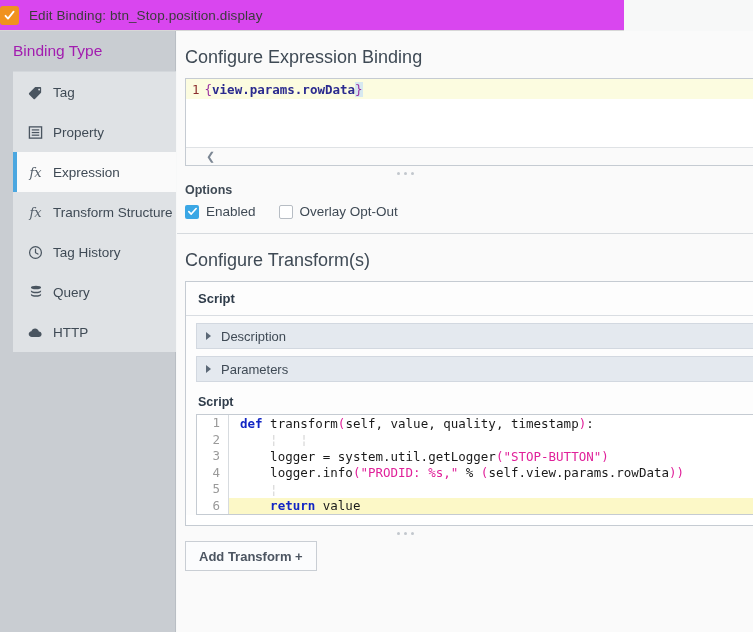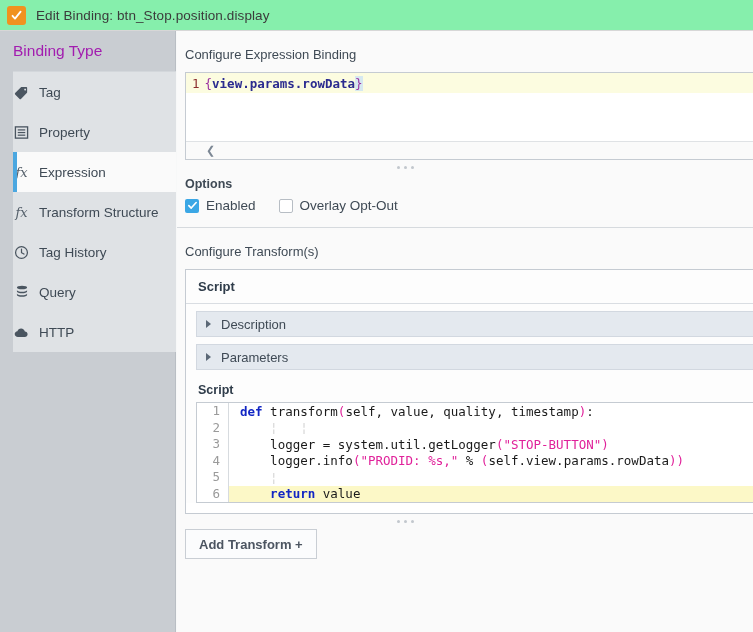--- a/index.html
+++ b/index.html
@@ -7,25 +7,24 @@
     margin: 0; padding: 0;
     width: 753px; height: 632px;
     overflow: hidden;
     font-family: "Liberation Sans", sans-serif;
     background: #f7f8f8;
   }
 
   
   .titlebar {
     position: absolute; left: 0; top: 0;
-    width: 753px; height: 31px;
-    background: #86efac;
+    width: 624px; height: 31px;
+    background: #d946ef;
     border-bottom: 1px solid #d7d7d7;
     display: flex; align-items: center;
-    padding-left: 7px;
   }
   .app-icon {
     width: 19px; height: 19px;
     border-radius: 3px;
     background: #f0921f;
     display: flex; align-items: center; justify-content: center;
     flex: none;
   }
   .app-icon svg { display: block; }
   .title-text {
@@ -54,20 +53,21 @@
   .sidebar-list {
     margin: 0 0 0 13px;
     background: #dfe2e5;
     border-top: 1px solid #d3d7db;
     width: 163px;
   }
   .sidebar-item {
     position: relative;
     height: 40px;
     display: flex; align-items: center;
+    padding-left: 14px;
     font-size: 13.5px;
     color: #3f4a55;
     cursor: default;
     text-align: right;
   }
   .sidebar-item.selected {
     background: #fafafa;
   }
   .sidebar-item.selected::before {
     content: "";
@@ -93,21 +93,21 @@
   .si-label { white-space: nowrap; }
 
   
   .main {
     position: absolute; left: 177px; top: 31px;
     width: 576px; height: 601px;
     background: #fafafa;
     overflow: hidden;
   }
   .section-title {
-    font-size: 13px;
+    font-size: 18px;
     color: #3f4a55;
     padding: 16px 0 10px 8px;
   }
 
   
   .expr-editor {
     margin-left: 8px;
     width: 600px;
     background: #ffffff;
     border: 1px solid #c5cbd2;

